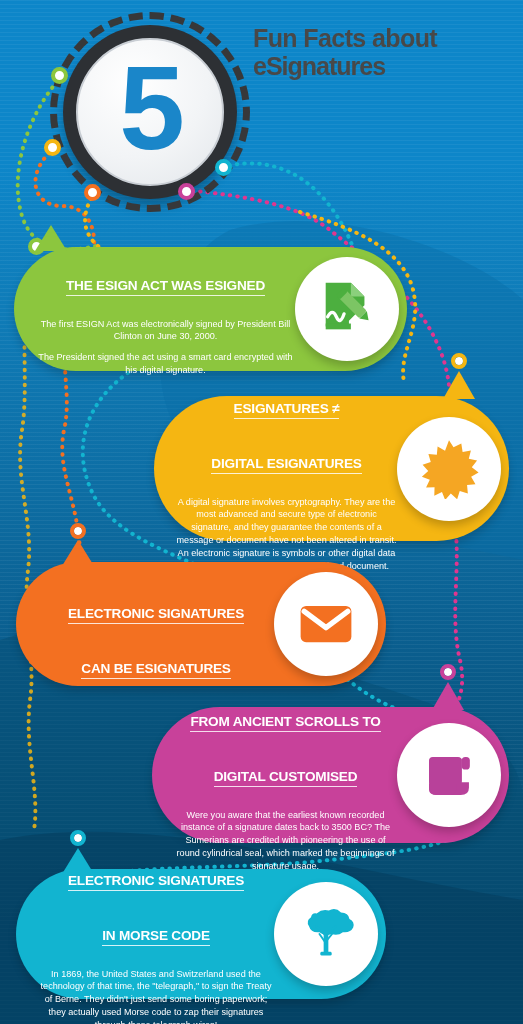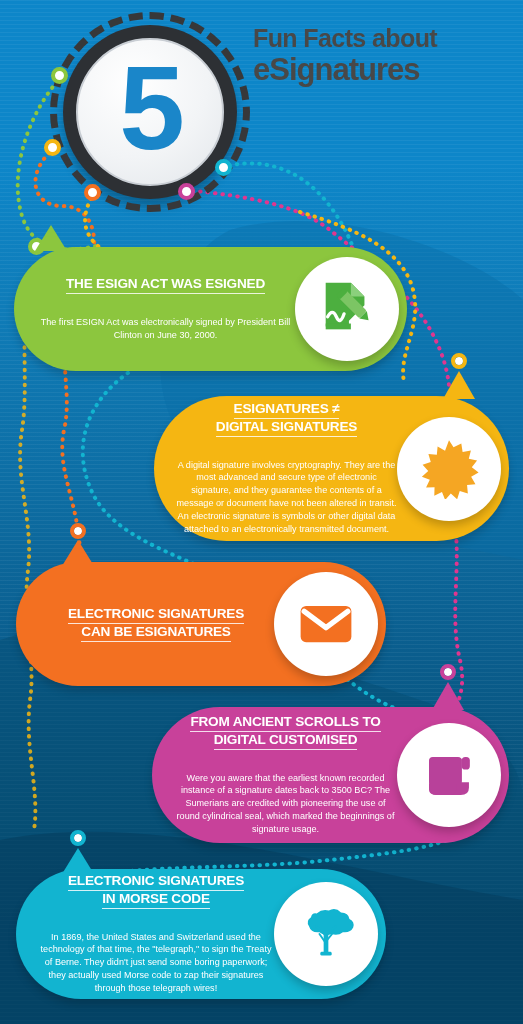--- a/index.html
+++ b/index.html
@@ -28,21 +28,21 @@
   
   .wires { position:absolute; inset:0; pointer-events:none; }
 
   
   .header { position:absolute; left:253px; top:26px; width:262px; }
   .h1 {
     font-size:25px; font-weight:bold; color:#484848;
     letter-spacing:-.6px; line-height:1.02;
   }
   .h2 {
-    font-size:31px; font-weight:bold; color:#484848;
+    font-size:25px; font-weight:bold; color:#484848;
     letter-spacing:-1px; line-height:1.02; margin-top:2px;
   }
 
   
   .badge { position:absolute; left:50px; top:12px; width:200px; height:200px; }
   .badge .dash {
     position:absolute; inset:0; border-radius:50%;
     border:7px dashed #37383a;
   }
   .badge .ring {
@@ -74,21 +74,21 @@
     box-shadow:0 5px 9px rgba(0,0,0,.17);
     display:flex; align-items:center;
   }
   .card .txt { padding:14px 0 14px 22px; flex:1; }
   .ttl {
     color:#fff; font-weight:bold; text-align:center;
     line-height:1.16; font-size:13.6px; letter-spacing:-.2px;
   }
   .ttl span {
     border-bottom:1.6px solid rgba(255,255,255,.82);
-    padding-bottom:1px; display:inline-block;
+    padding-bottom:1px; display:inline-block;margin-top:37px;
   }
   .body {
     color:#fff; text-align:center; font-size:9.1px;
     line-height:1.42; margin-top:22px;
   }
   .body p + p { margin-top:8px; }
 
   
   .iconwrap {
     width:104px; height:104px; border-radius:50%;
@@ -170,20 +170,21 @@
   <div class="rimdot" style="left:215px; top:159px; border-color:#12B4D0;"></div>
   <div class="rimdot" style="left:28px; top:238px; border-color:#8CC63E;"></div>
 
   <div class="card" style="left:14px; top:247px; width:393px; height:124px; background:#8CC63E;">
     <div class="txt">
       <div class="ttl">
         <span>THE ESIGN ACT WAS ESIGNED</span>
       </div>
       <div class="body">
         <p>The first ESIGN Act was electronically signed by President Bill Clinton on June 30, 2000.</p>
+        <p>The President signed the act using a smart card encrypted with his digital signature.</p>
       </div>
     </div>
     <div class="iconwrap">
       <svg width="62" height="62" viewBox="0 0 64 64">
         <path d="M10 6 h28 l12 12 v12 l-10 10 v-18 h-14 v-14 h-16z" fill="#4CAF3F" opacity="0"></path>
         <path d="M10 5 h26 l14 14 v9 L34 44 v6 H10z" fill="#4CAF3F"></path>
         <path d="M36 5 v14 h14z" fill="#8BD07C"></path>
         <path d="M12 40 q5 -9 9 0 t8 -3" fill="none" stroke="#fff" stroke-width="3.4" stroke-linecap="round"></path>
         <rect x="10" y="47" width="26" height="6" fill="#4CAF3F"></rect>
         <g transform="rotate(-45 44 34)">
@@ -193,21 +194,21 @@
         </g>
       </svg>
     </div>
   </div>
   <div class="tail" style="left:35px; top:225px; border-left:16px solid transparent; border-right:16px solid transparent; border-bottom:26px solid #8CC63E;"></div>
 
   <div class="card" style="left:154px; top:396px; width:355px; height:145px; background:#F5B612;">
     <div class="txt">
       <div class="ttl">
         <span>ESIGNATURES ≠</span><br>
-        <span>DIGITAL SIGNATURES</span>
+        <span>DIGITAL ESIGNATURES</span>
       </div>
       <div class="body">
         <p>A digital signature involves cryptography. They are the most advanced and secure type of electronic signature, and they guarantee the contents of a message or document have not been altered in transit. An electronic signature is symbols or other digital data attached to an electronically transmitted document.</p>
       </div>
     </div>
     <div class="iconwrap">
       <svg width="60" height="60" viewBox="0 0 100 100">
         <path fill="#F5A623" d="M50 2 l7.5 11.6 13-6.2 2.2 14.2 13.8-2.4 -3.5 13.9 13.8 2.6 -8.8 11.3 11.3 8.8 -12.4 7.2 7.2 12.4 -14 1.3 1.3 14 -13.5-3.9 -4.3 13.6 -10.6-9.4 -9.4 10.6 -5.3-13.2 -12.8 6.2 0.4-14.1 -14.1 0.4 6.2-12.8 -13.2-5.3 10.6-9.4 -9.4-10.6 13.6-4.3 -3.9-13.5 14 1.3 1.3-14 12.4 7.2z"></path>
       </svg>
     </div>

